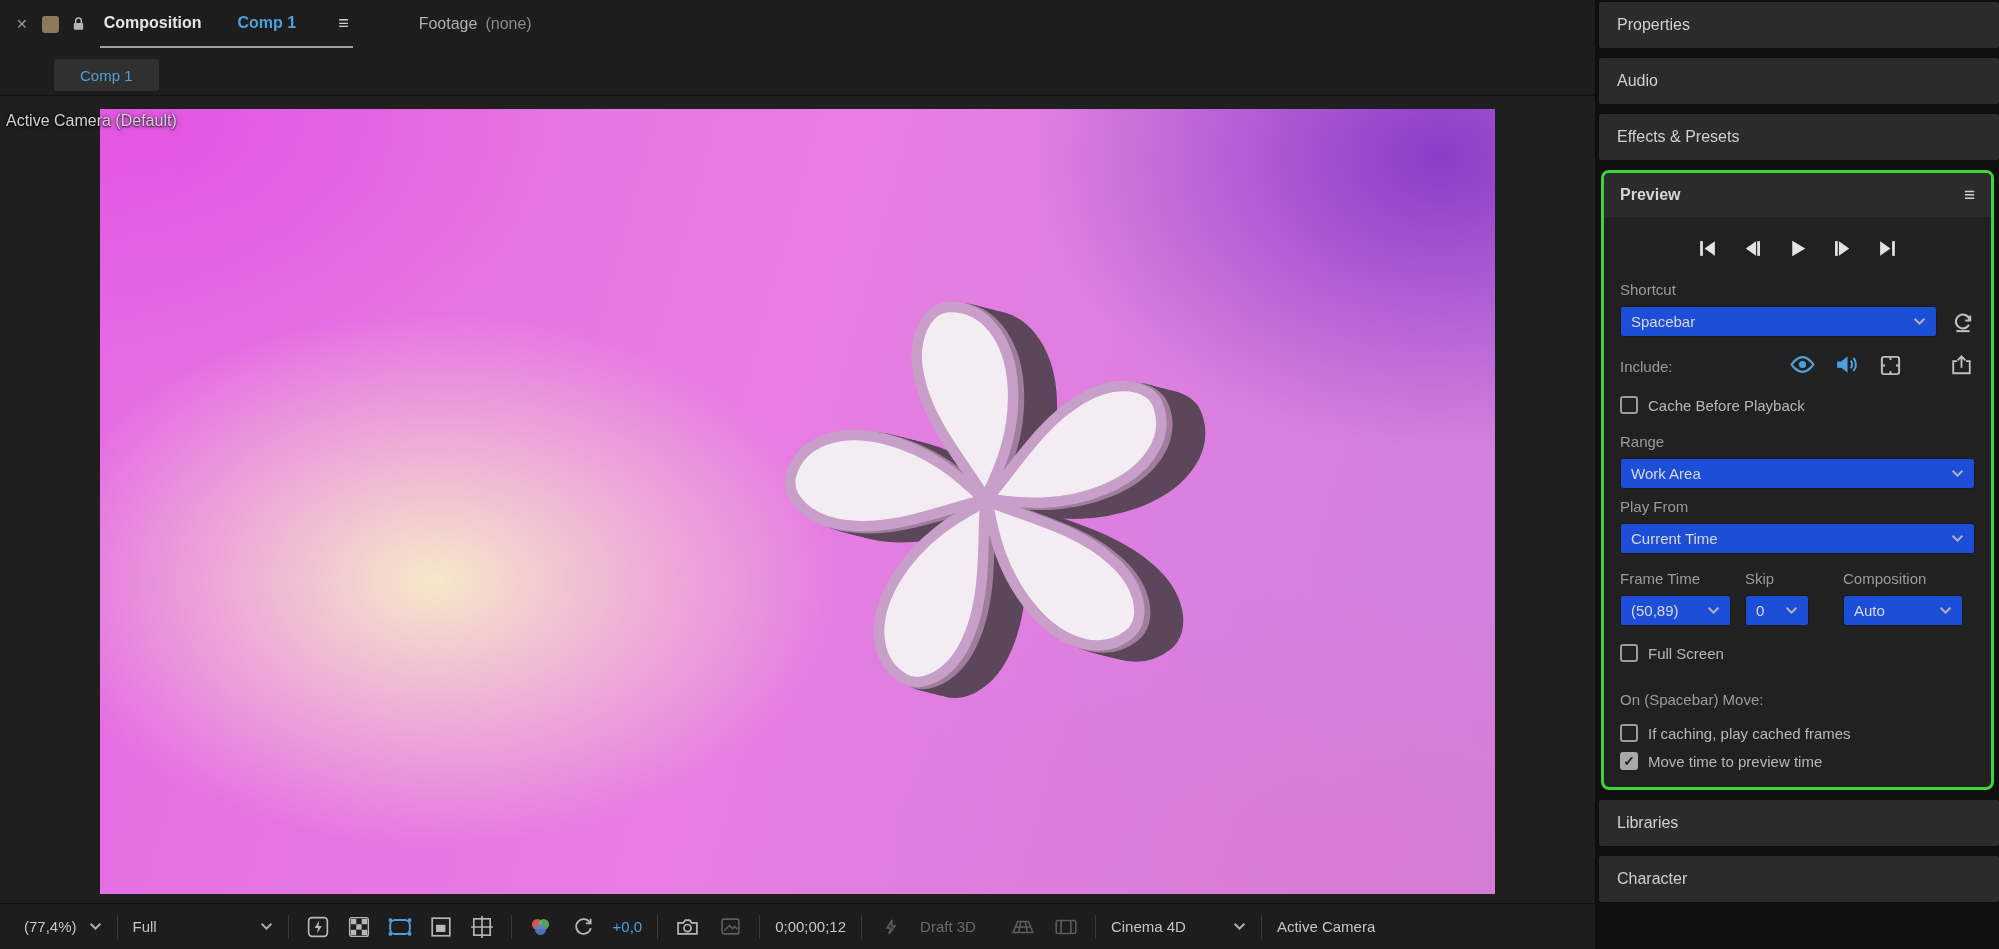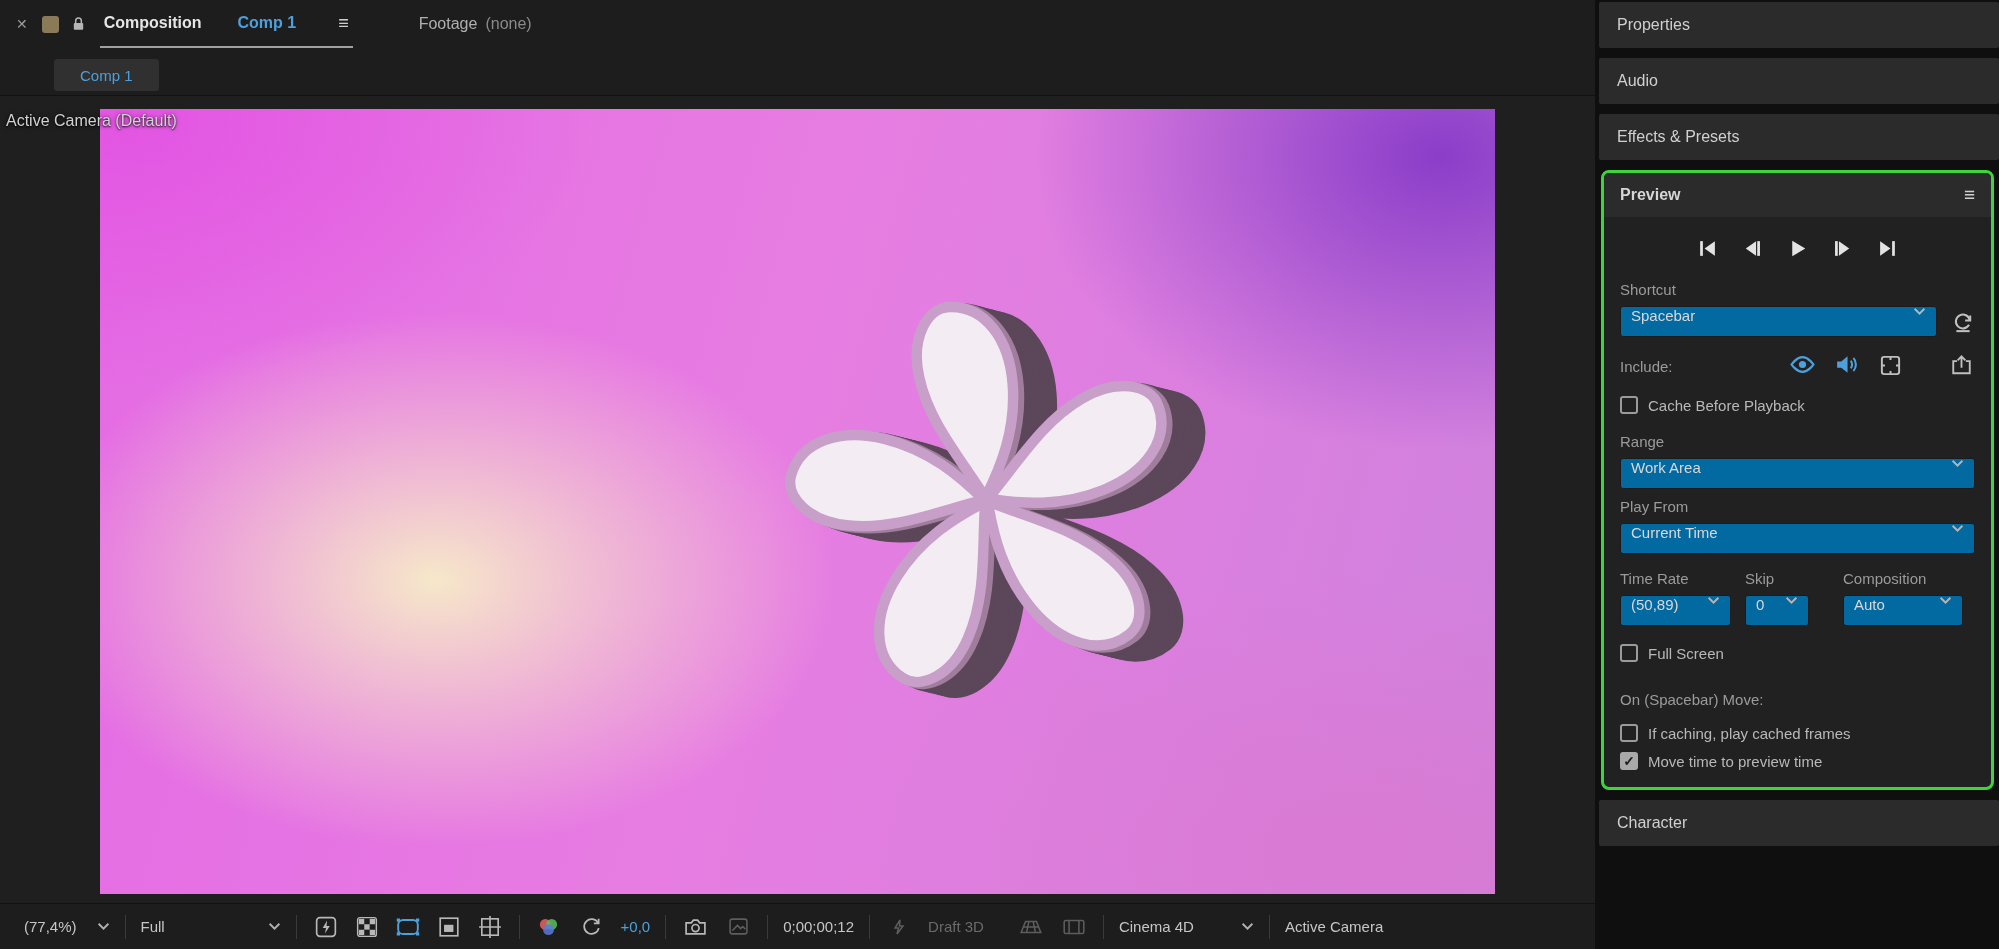--- a/index.html
+++ b/index.html
@@ -45,41 +45,41 @@
 
   
   .toolbar { height:46px; background:#1d1d1d; border-top:1px solid #121212; display:flex; align-items:center; padding:0 10px 0 24px; gap:15px; overflow:hidden; white-space:nowrap; }
   .toolbar .txt { color:#c6c6c6; font-size:15px; }
   .toolbar .txt.dim { color:#6a6a6a; }
   .toolbar .blue { color:var(--accent-blue,#4da0dc); }
   .sep { width:1px; height:24px; background:#3a3a3a; flex:0 0 1px; }
   .tbtn { width:28px; height:26px; display:grid; place-items:center; color:#b8b8b8; }
   .tbtn.dim { color:#5d5d5d; }
   .tbtn.on { color:var(--accent-blue,#4da0dc); }
-  .ddflat { display:flex; align-items:center; gap:20px; }
+  .ddflat { display:flex; align-items:center; gap:12px; }
   .ddflat.wide { width:140px; justify-content:space-between; }
   .chev { width:13px; height:9px; color:#b0b0b0; flex:0 0 13px; }
   .tgroup { display:flex; align-items:center; gap:13px; }
 
   
   .sidebar { width:400px; display:flex; flex-direction:column; background:#0f0f0f; padding-top:2px; }
   .side-h { height:46px; flex:0 0 46px; margin-bottom:10px; background:#2b2b2b; display:flex; align-items:center; padding:0 18px; font-size:16px; color:#d0d0d0; border-radius:2px; }
 
   .preview-wrap { border:3px solid var(--highlight-green,#3ed43e); border-radius:8px; margin:0 5px 10px 2px; overflow:hidden; background:#212121; }
   .preview-header { height:44px; background:#2b2b2b; display:flex; align-items:center; justify-content:space-between; padding:0 16px; }
   .preview-title { font-size:16px; font-weight:700; color:#d6d6d6; }
   .pmenu { color:#cfcfcf; font-size:19px; }
   .pbody { padding:12px 16px 14px 16px; }
 
   .transport { display:flex; justify-content:center; align-items:center; gap:24px; margin-top:2px; height:34px; }
   .ticon { width:21px; height:21px; color:#e3e3e3; }
   .ticon svg { width:100%; height:100%; fill:currentColor; }
 
   .slabel { color:#9b9b9b; font-size:15px; margin-top:16px; }
-  .dd { height:31px; background:#0369a1; border:1px solid #1b1b1b; border-radius:3px; display:flex; padding:0 10px; font-size:15px; color:#d8d8d8; margin-top:8px; }
+  .dd { height:31px; background:#1d4ed8; border:1px solid #1b1b1b; border-radius:3px; display:flex; align-items:center; padding:0 10px; font-size:15px; color:#d8d8d8; margin-top:8px; }
   .dd .lbl { flex:1; }
   .dd .chev { color:#b5b5b5; }
 
   .shortcut-row { display:flex; align-items:center; gap:14px; }
   .shortcut-row .dd { flex:1; }
   .reset { width:24px; height:24px; color:#c0c0c0; margin-top:8px; }
 
   .include-row { display:flex; align-items:center; margin-top:14px; height:30px; }
   .include-row .slabel { margin:0; }
   .inc-icons { margin-left:auto; display:flex; align-items:center; gap:17px; }
@@ -405,21 +405,21 @@
 
         <div class="slabel tight">Play From</div>
         <div class="dd">
           <span class="lbl">Current Time</span>
           <svg class="chev ln" viewBox="0 0 12 8">
               <path d="M1.5 1.5 L6 6 L10.5 1.5" stroke-width="1.8"></path>
             </svg>
         </div>
 
         <div class="col-labels">
-          <span class="c1">Time Rate</span>
+          <span class="c1">Frame Time</span>
           <span class="c2">Skip</span>
           <span class="c3">Composition</span>
         </div>
         <div class="dd-row">
           <div class="dd dd-fr">
             <span class="lbl">(50,89)</span>
             <svg class="chev ln" viewBox="0 0 12 8">
                 <path d="M1.5 1.5 L6 6 L10.5 1.5" stroke-width="1.8"></path>
               </svg>
           </div>
@@ -452,16 +452,17 @@
         <div class="cb-row" style="margin-top:7px;">
           <span class="cb checked">
               <span class="tick">✓</span>
             </span>
           <span class="cb-label">Move time to preview time</span>
         </div>
 
       </div>
     </div>
 
+    <div class="side-h">Libraries</div>
     <div class="side-h">Character</div>
 
   </div>
 </div>
 
 </body></html>

